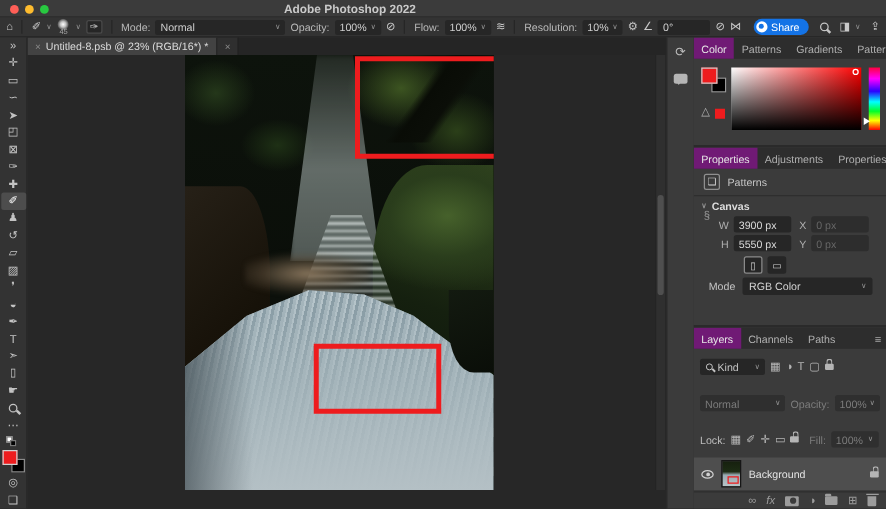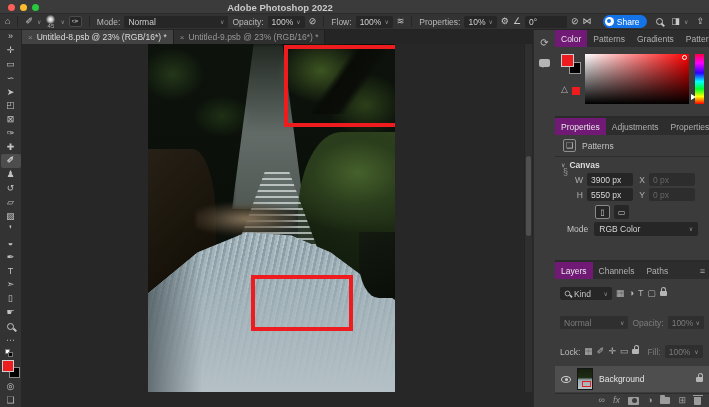--- a/index.html
+++ b/index.html
@@ -185,21 +185,21 @@
     </span>
     <span class="ico">⊘</span>
     <span class="sep"></span>
     <span>Flow:</span>
     <span class="dd">
       <span>100%</span>
       <span class="cv">∨</span>
     </span>
     <span class="ico">≋</span>
     <span class="sep"></span>
-    <span>Properties:</span>
+    <span>Resolution:</span>
     <span class="dd">
       <span>10%</span>
       <span class="cv">∨</span>
     </span>
     <span class="ico">⚙</span>
     <span class="ico">∠</span>
     <span class="dd" style="width:42px">
       <span>0°</span>
     </span>
     <span class="ico">⊘</span>
@@ -256,21 +256,20 @@
     </div>
 
     <div class="canvas-area">
       <div class="tabbar">
         <span class="tab active">
           <span class="x">×</span>
           <span>Untitled-8.psb @ 23% (RGB/16*) *</span>
         </span>
         <span class="tab">
           <span class="x">×</span>
-          <span>Untitled-9.psb @ 23% (RGB/16*) *</span>
         </span>
       </div>
 
       <div class="photo">
         <div class="ph foliage"></div>
         <div class="ph branch"></div>
         <div class="ph veil"></div>
         <div class="ph moss-rock"></div>
         <div class="ph left-rock"></div>
         <div class="ph cascade"></div>

